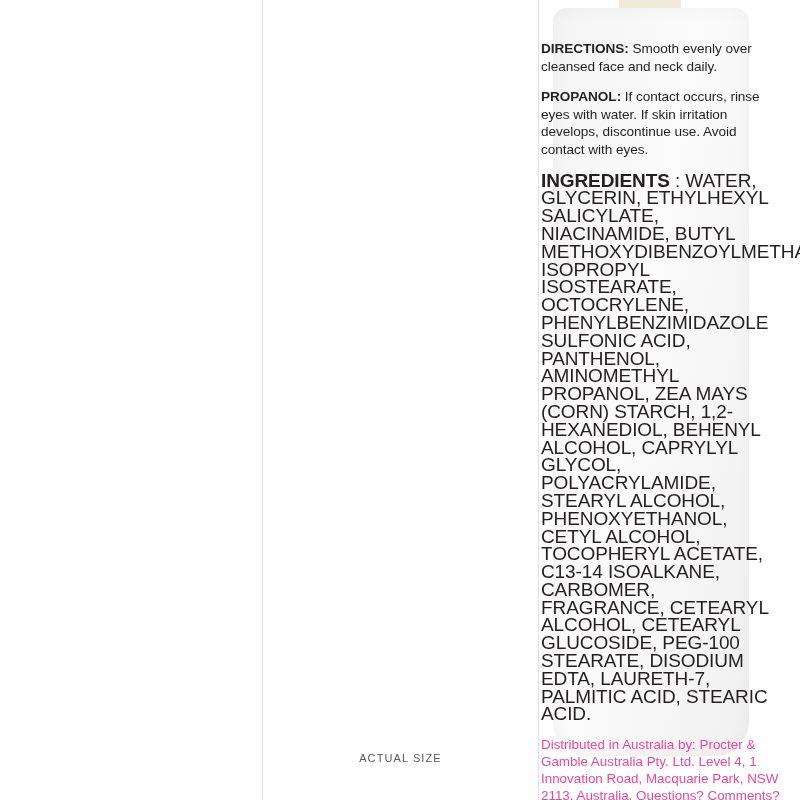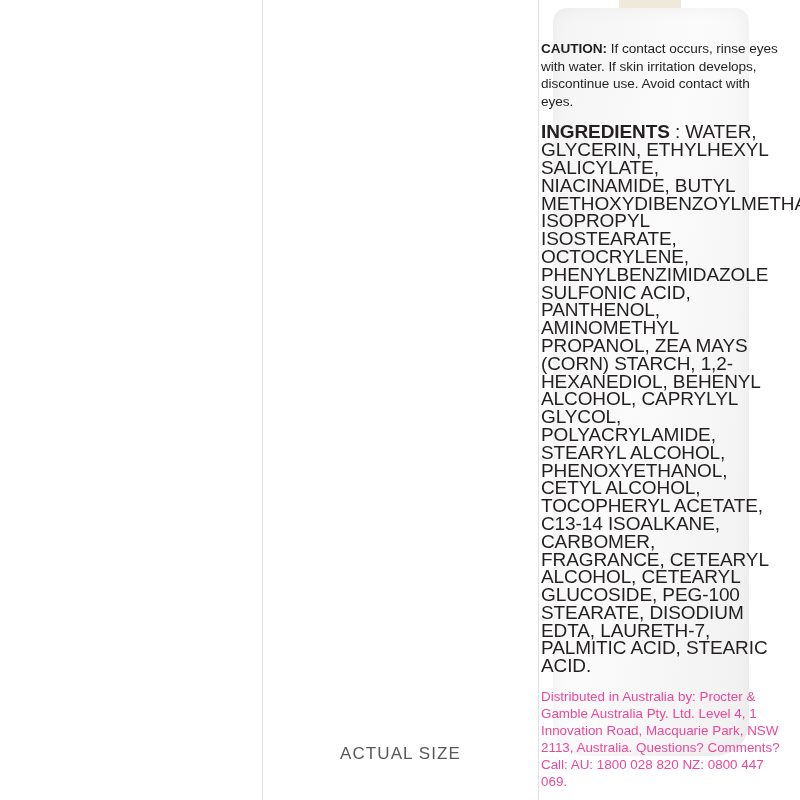--- a/index.html
+++ b/index.html
@@ -83,41 +83,44 @@
   .tight {
     margin-bottom: 9px;
     margin-left: 42px;
   }
   #actual-size {
     position: absolute;
     left: 0;
     right: 0;
     bottom: 36px;
     text-align: center;
-    font-size: 17px;
+    font-size: 11px;
     letter-spacing: 1.1px;
     color: #58595b;
     font-weight: normal;
   }
 </style>
 </head>
 <body>
 
 <div id="page">
 
   <div id="panel">
 
     <div id="bottle-cap"></div>
     <div id="bottle"></div>
 
     <div id="content">
 
+      <p class="para">
+        <span class="lead">DIRECTIONS:</span><span> Smooth evenly over cleansed face and neck daily.</span>
+      </p>
 
       <p class="para">
-        <span class="lead">CAUTION:</span><span> If contact occurs, rinse eyes with water. If skin irritation develops, discontinue use. Avoid contact with eyes.</span>
+        <span class="lead">PROPANOL:</span><span> If contact occurs, rinse eyes with water. If skin irritation develops, discontinue use. Avoid contact with eyes.</span>
       </p>
 
       <p class="para block-ingredients">
         <span class="ingredients-head">INGREDIENTS</span><span> : WATER, GLYCERIN, ETHYLHEXYL SALICYLATE, NIACINAMIDE, BUTYL METHOXYDIBENZOYLMETHANE, ISOPROPYL ISOSTEARATE, OCTOCRYLENE, PHENYLBENZIMIDAZOLE SULFONIC ACID, PANTHENOL, AMINOMETHYL PROPANOL, ZEA MAYS (CORN) STARCH, 1,2-HEXANEDIOL, BEHENYL ALCOHOL, CAPRYLYL GLYCOL, POLYACRYLAMIDE, STEARYL ALCOHOL, PHENOXYETHANOL, CETYL ALCOHOL, TOCOPHERYL ACETATE, C13-14 ISOALKANE, CARBOMER, FRAGRANCE, CETEARYL ALCOHOL, CETEARYL GLUCOSIDE, PEG-100 STEARATE, DISODIUM EDTA, LAURETH-7, PALMITIC ACID, STEARIC ACID.</span>
       </p>
 
       <p class="small-para">Distributed in Australia by: Procter &amp; Gamble Australia Pty. Ltd. Level 4, 1 Innovation Road, Macquarie Park, NSW 2113, Australia. Questions? Comments? Call: AU: 1800 028 820 NZ: 0800 447 069.</p>
 
       <p class="small-para tight">Made in Thailand.</p>
 

